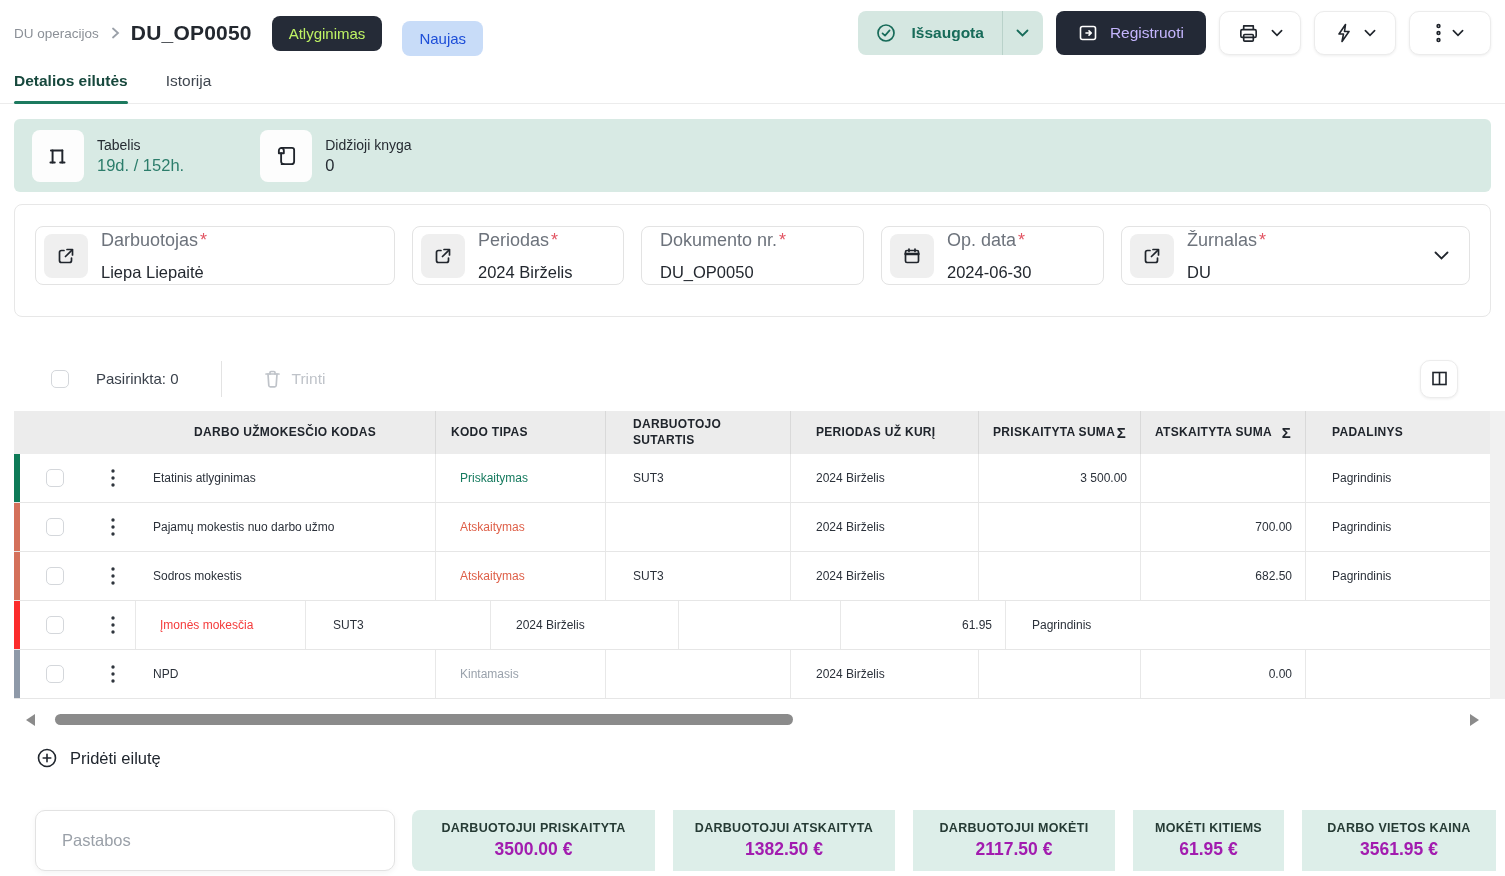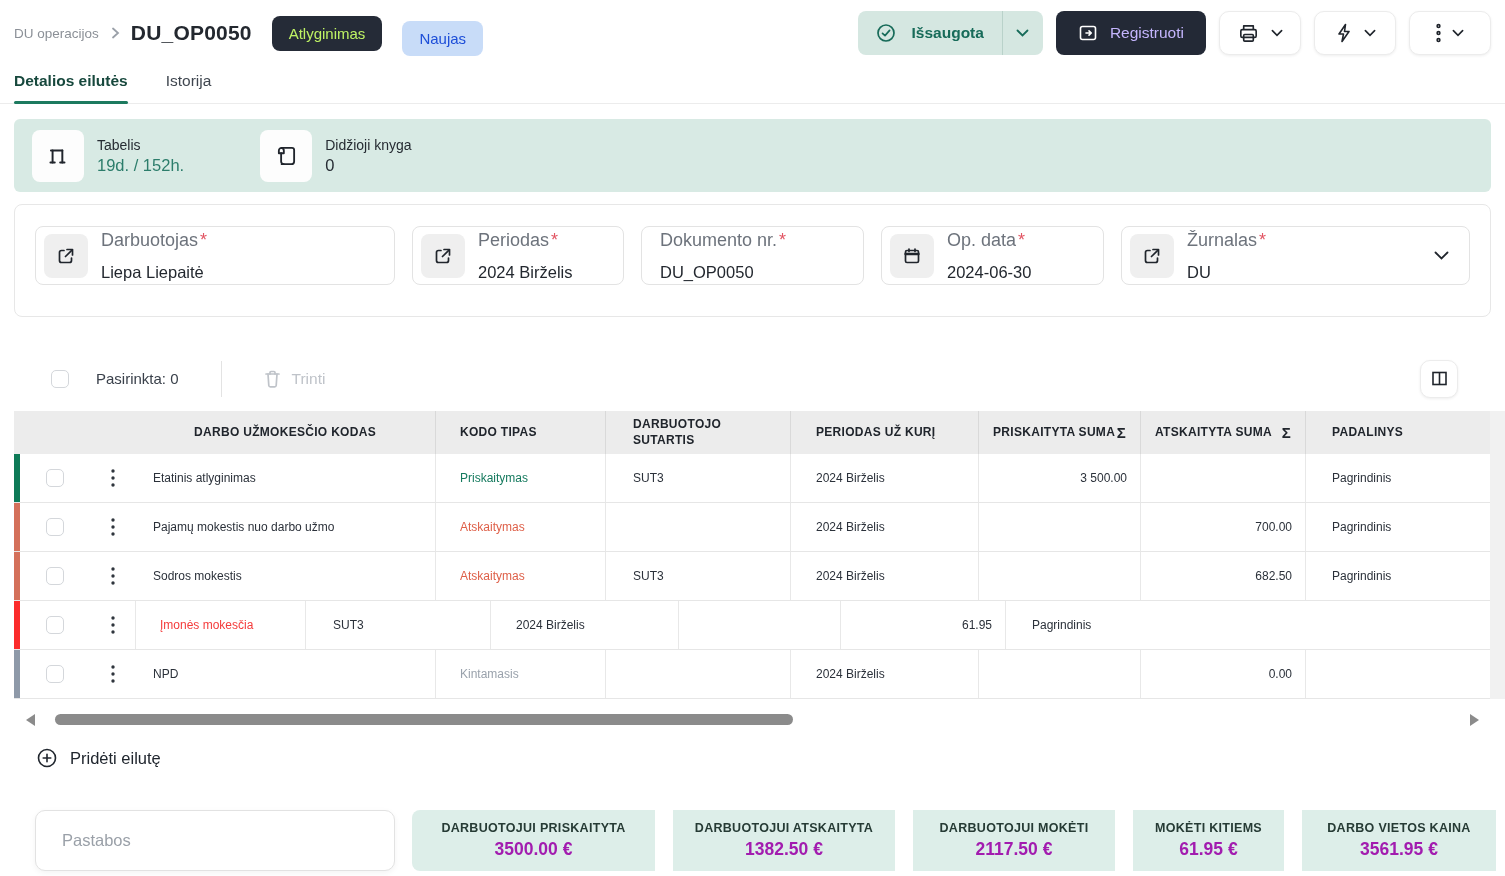--- a/index.html
+++ b/index.html
@@ -73,21 +73,21 @@
   .c-kebab { width: 45px; justify-content: center; cursor: pointer; }
   .c-name { width: 300px; padding: 0 4px 0 18px; }
   .c-type { width: 170px; padding-left: 24px; }
   .c-contract { width: 185px; padding-left: 27px; }
   .c-period { width: 188px; padding-left: 25px; }
   .c-accr { width: 162px; justify-content: flex-end; padding-right: 13px; }
   .c-ded { width: 165px; justify-content: flex-end; padding-right: 13px; padding-left: 47px; }
   .c-dept { width: 185px; padding-left: 26px; }
   .th-lead { width: 121px; flex: none; }
   .th-name { width: 300px; justify-content: center; }
-  .th-type { width: 170px; padding-left: 24px; }
+  .th-type { width: 170px; padding-left: 15px; }
   .th-contract { width: 185px; padding-left: 27px; }
   .th-period { width: 188px; padding-left: 25px; }
   .th-accr { width: 162px; justify-content: space-between; }
   .th-ded { width: 165px; justify-content: space-between; }
   .th-dept { width: 185px; padding-left: 26px; }
   .sigma { font-size: 15px; font-weight: 700; }
 
   
   .hscroll { margin: 13px 14px 0 14px; height: 16px; position: relative; }
   .hs-arrow { position: absolute; top: 2px; width: 0; height: 0; border-top: 6px solid transparent; border-bottom: 6px solid transparent; cursor: pointer; }

